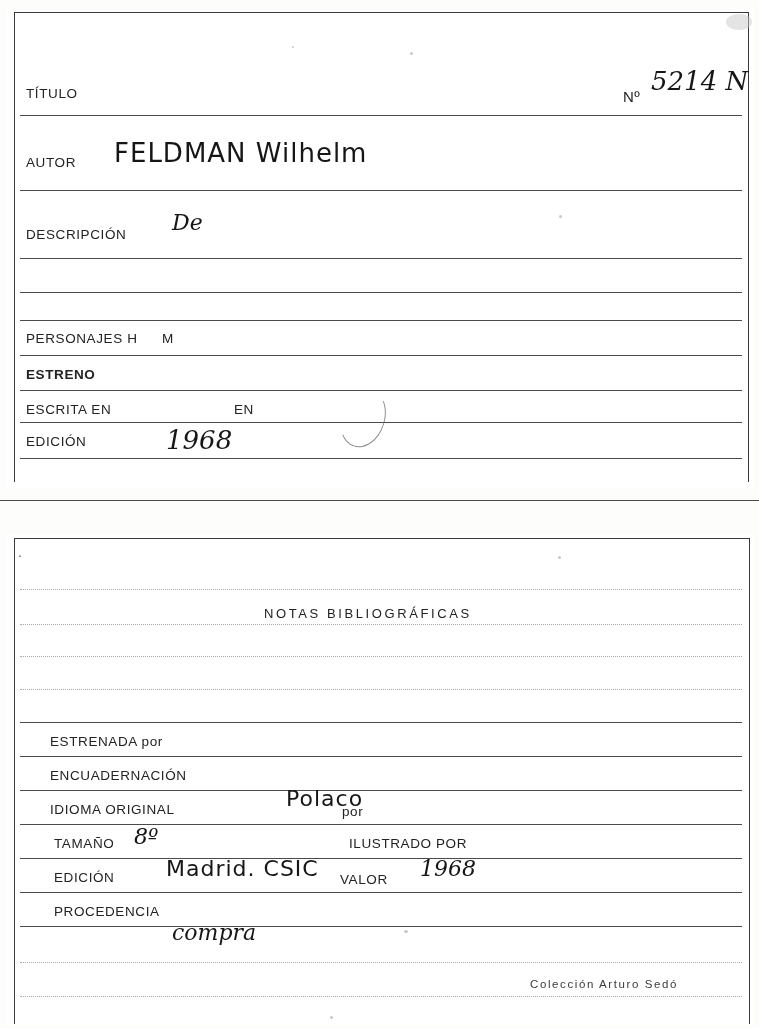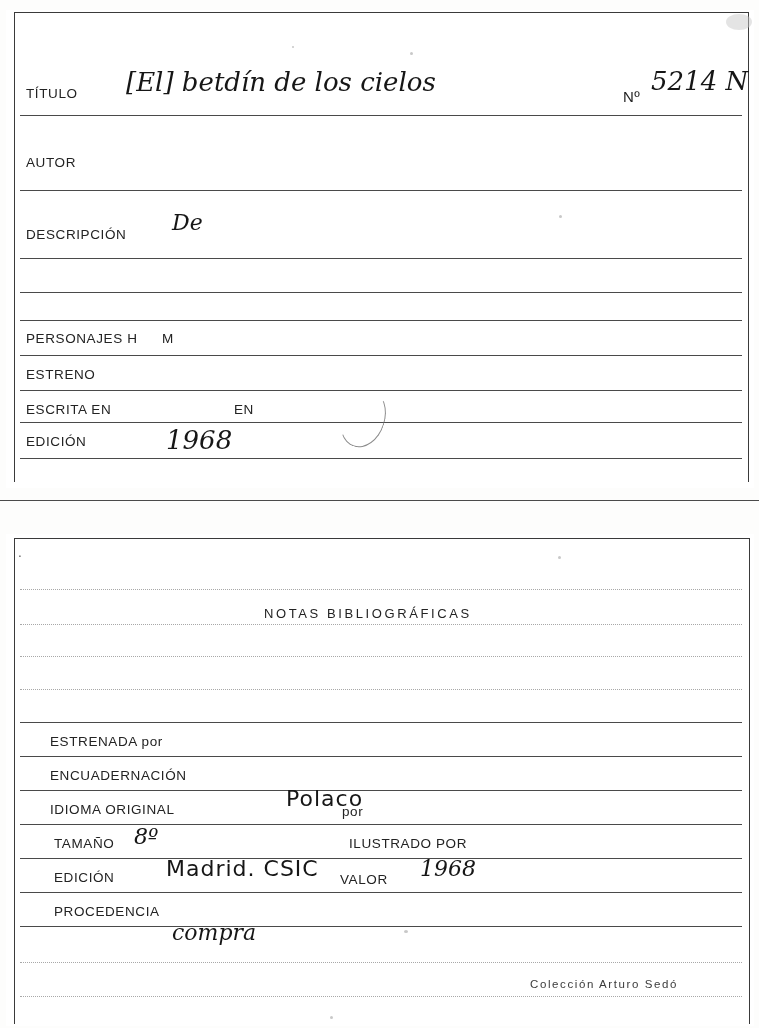--- a/index.html
+++ b/index.html
@@ -186,30 +186,30 @@
     <div class="lbl" style="left:20px; top:76px;">TÍTULO</div>
     <div class="lbl small" style="left:617px; top:78px;">Nº</div>
 
     <div class="lbl" style="left:20px; top:145px;">AUTOR</div>
 
     <div class="lbl" style="left:20px; top:217px;">DESCRIPCIÓN</div>
 
     <div class="lbl" style="left:20px; top:321px;">PERSONAJES H</div>
     <div class="lbl" style="left:156px; top:321px;">M</div>
 
-    <div class="lbl" style="left:20px; top:357px;">ESTRENO</div>
+    <div class="lbl" style="left:20px; top:357px;font-weight:bold;">ESTRENO</div>
 
     <div class="lbl" style="left:20px; top:392px;">ESCRITA EN</div>
     <div class="lbl" style="left:228px; top:392px;">EN</div>
 
     <div class="lbl" style="left:20px; top:424px;">EDICIÓN</div>
 
-    <div class="hand big" style="left:120px; top:57px;">[El] betdín de los cielos</div>
     <div class="hand big" style="left:645px; top:56px;">5214 N</div>
 
+    <div class="hand big blk" style="left:108px; top:128px;">FELDMAN  Wilhelm</div>
 
     <div class="hand mid" style="left:166px; top:200px;">De</div>
 
     <div class="hand big" style="left:160px; top:415px;">1968</div>
 
     <div class="arc" style="left:335px; top:378px; width:42px; height:58px; transform:rotate(18deg);"></div>
     <div class="speck" style="left:404px; top:42px; width:3px; height:3px;"></div>
     <div class="speck" style="left:553px; top:205px; width:3px; height:3px;"></div>
     <div class="speck" style="left:286px; top:36px; width:2px; height:2px;"></div>
     <div class="smudge" style="left:720px; top:4px; width:26px; height:16px;"></div>

